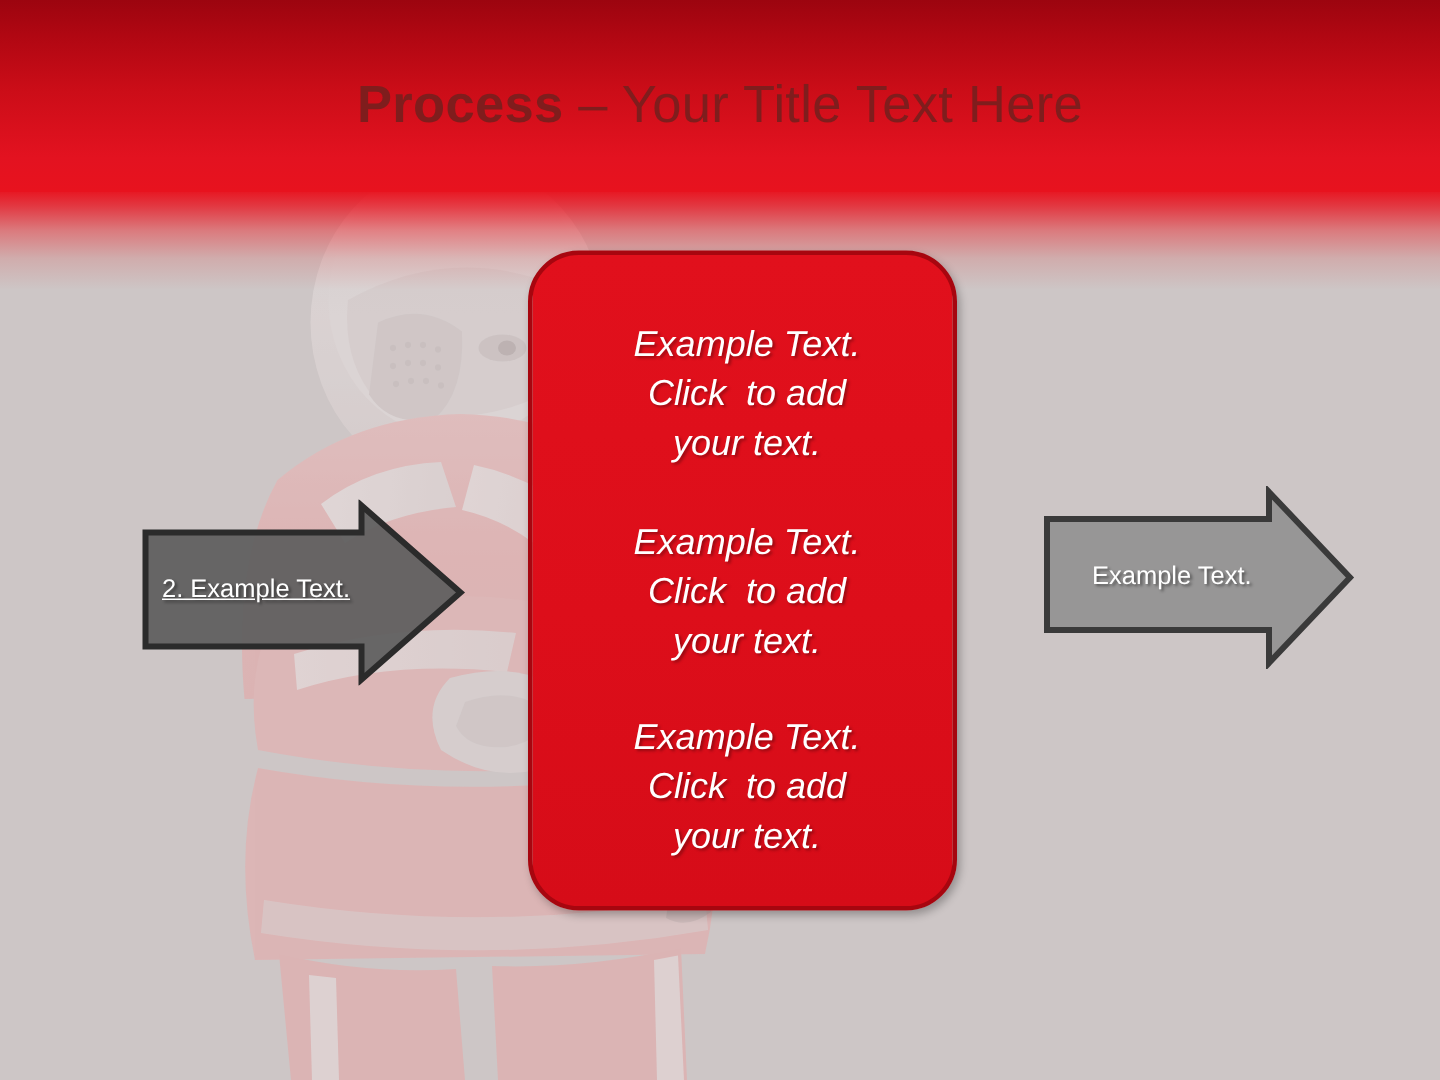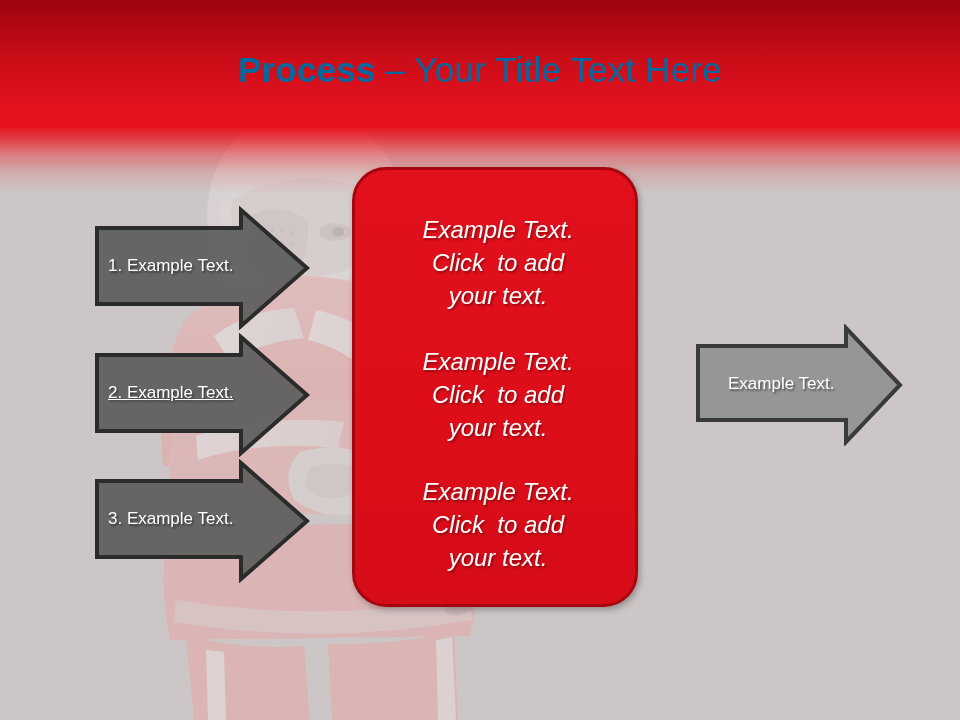--- a/index.html
+++ b/index.html
@@ -56,21 +56,21 @@
        rgba(205,198,198,0) 100%);
   }
 
   
   .title {
     position: absolute;
     left: 0;
     top: 48px;
     width: 960px;
     text-align: center;
-    color: #0369a1;
+    color: #7f1d1d;
     font-size: 35px;
     line-height: 44px;
     letter-spacing: 0.2px;
     white-space: nowrap;
   }
   .title .strong { font-weight: bold; }
   .title .light  { font-weight: normal; }
 
   
   .arrow {
@@ -196,40 +196,28 @@
     </svg>
   </div>
 
   <div class="header-band"></div>
   <div class="header-fade"></div>
 
   <div class="title">
     <span class="strong">Process</span><span class="light"> – </span><span class="light">Your Title Text Here</span>
   </div>
 
-  <div class="arrow" style="left:93px; top:206px;">
-    <svg width="220" height="124" viewBox="0 0 220 124">
-      <path d="M4 22 L148 22 L148 4 L214 62 L148 120 L148 98 L4 98 Z" fill="#5E5E5E" fill-opacity="0.93" stroke="#2B2B2B" stroke-width="4" stroke-linejoin="miter"></path>
-    </svg>
-    <span class="arrow-label" style="left:15px; top:50px;">1. Example Text.</span>
-  </div>
 
   <div class="arrow" style="left:93px; top:333px;">
     <svg width="220" height="124" viewBox="0 0 220 124">
       <path d="M4 22 L148 22 L148 4 L214 62 L148 120 L148 98 L4 98 Z" fill="#5E5E5E" fill-opacity="0.93" stroke="#2B2B2B" stroke-width="4" stroke-linejoin="miter"></path>
     </svg>
     <span class="arrow-label" style="left:15px; top:50px;text-decoration:underline;">2. Example Text.</span>
   </div>
 
-  <div class="arrow" style="left:93px; top:459px;">
-    <svg width="220" height="124" viewBox="0 0 220 124">
-      <path d="M4 22 L148 22 L148 4 L214 62 L148 120 L148 98 L4 98 Z" fill="#5E5E5E" fill-opacity="0.93" stroke="#2B2B2B" stroke-width="4" stroke-linejoin="miter"></path>
-    </svg>
-    <span class="arrow-label" style="left:15px; top:50px;">3. Example Text.</span>
-  </div>
 
   <div class="red-panel">
 
     <div class="panel-text block-1">
       <span class="line">Example Text.</span>
       <span class="line">Click  to add</span>
       <span class="line">your text.</span>
     </div>
 
     <div class="panel-text block-2">

